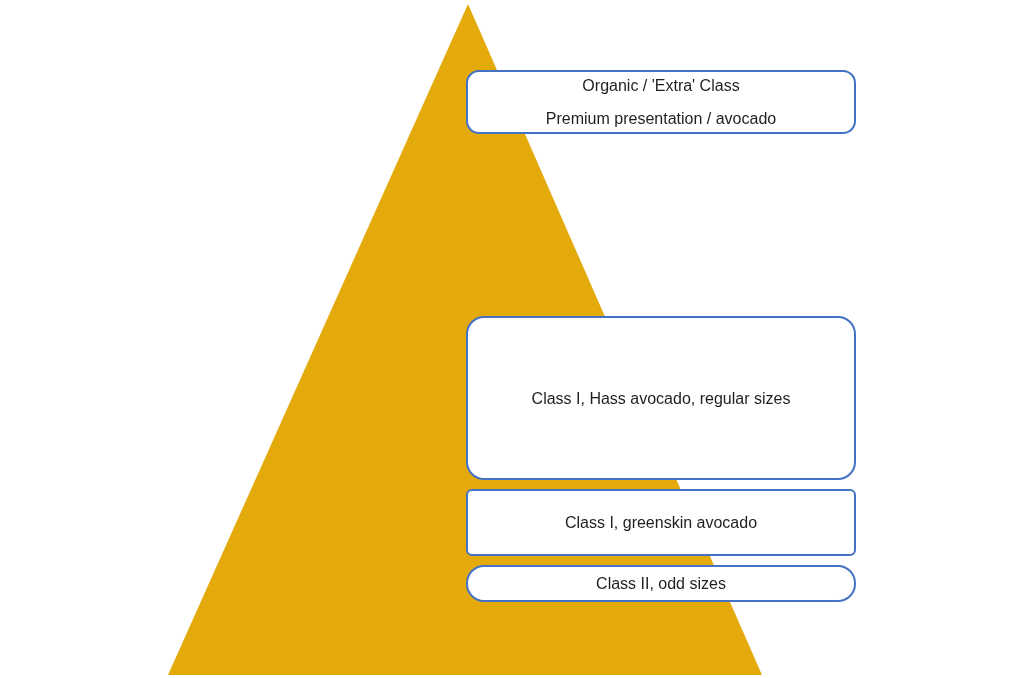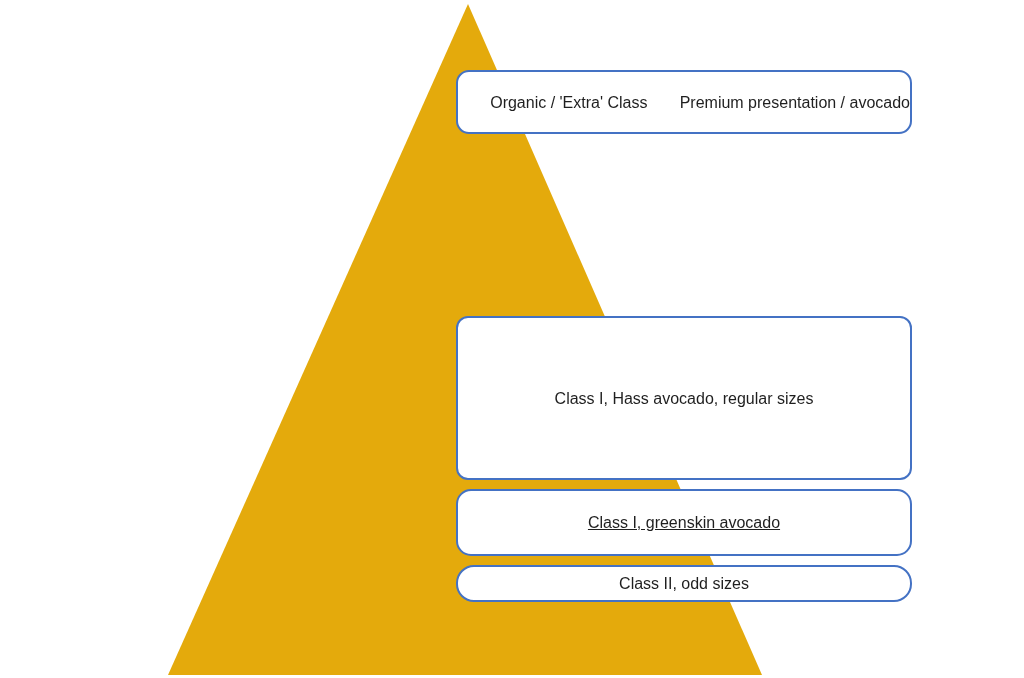--- a/index.html
+++ b/index.html
@@ -17,42 +17,42 @@
   }
   .pyramid-svg {
     position: absolute;
     left: 0;
     top: 0;
     width: 1024px;
     height: 678px;
   }
   .level-box {
     position: absolute;
-    left: 456px;
-    width: 456px;
+    left: 466px;
+    width: 390px;
     box-sizing: border-box;
     background: var(--box-fill, #ffffff);
     border: 2px solid var(--box-border, #4472C4);
     display: flex;
-    flex-direction: row;
+    flex-direction: column;
     justify-content: center;
     align-items: center;
     text-align: center;
     color: var(--text-color, #1f1f1f);
     font-size: 16px;
   }
   .level-box .line {
     width: 100%;
     line-height: 33px;
     white-space: nowrap;
   }
   .box-1 { top: 70px;  height: 64px;  border-radius: 13px; }
   .box-2 { top: 141px; height: 165px; border-radius: 26px; }
-  .box-3 { top: 316px; height: 164px; border-radius: 12px; }
-  .box-4 { top: 489px; height: 67px;  border-radius: 15px; text-decoration: underline; }
+  .box-3 { top: 316px; height: 164px; border-radius: 18px; }
+  .box-4 { top: 489px; height: 67px;  border-radius: 6px; }
   .box-5 { top: 565px; height: 37px;  border-radius: 18px; }
   .box-5 .line, .box-4 .line { line-height: 20px; }
 </style>
 </head>
 <body>
 
 <div class="stage">
 
   <svg class="pyramid-svg" viewBox="0 0 1024 678" xmlns="http://www.w3.org/2000/svg" aria-hidden="true">
     <polygon points="468,4 762,675 168,675" fill="#E4AA0C"></polygon>

